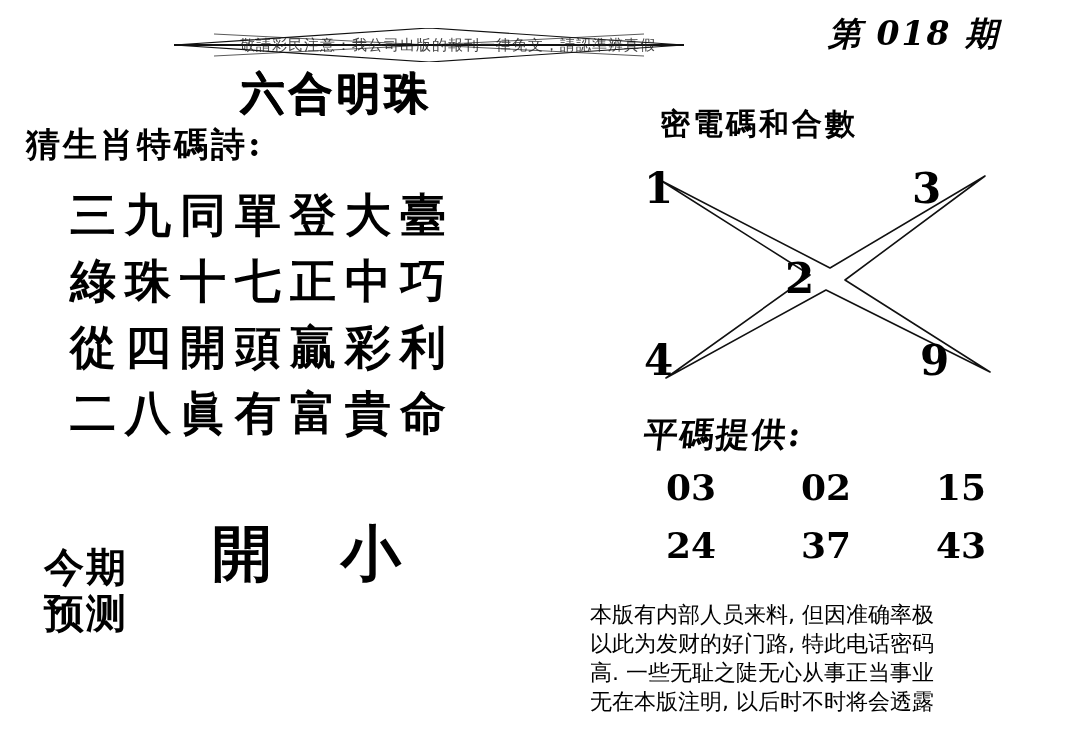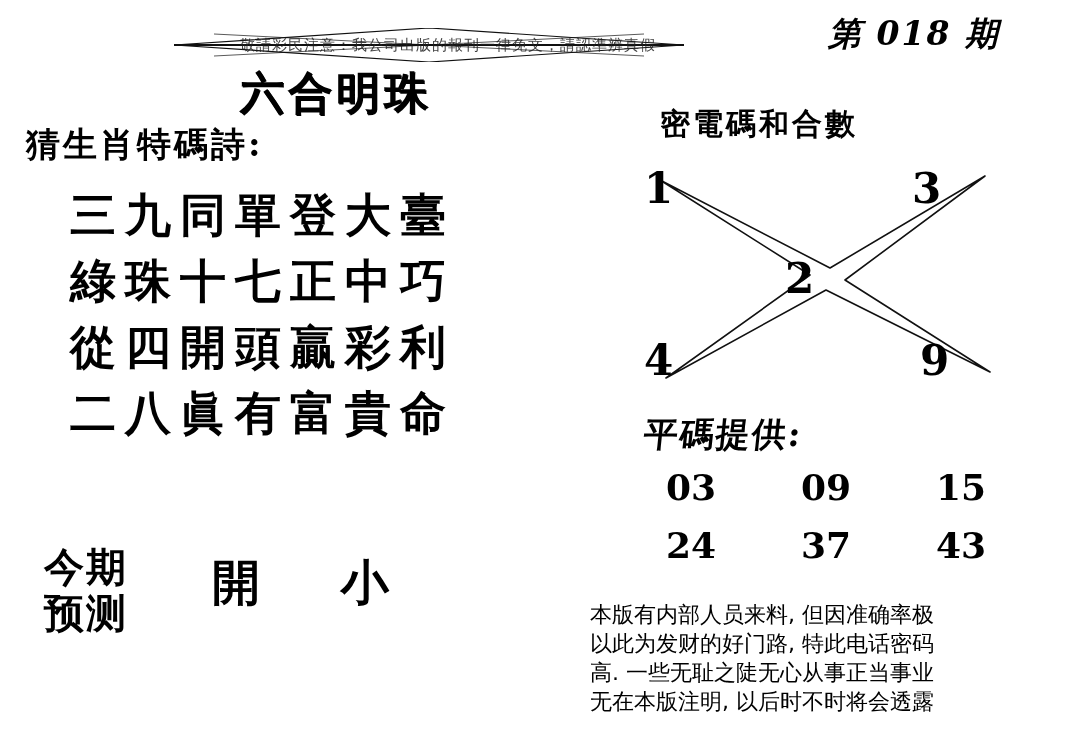--- a/index.html
+++ b/index.html
@@ -118,23 +118,23 @@
     font-family: "DejaVu Serif", "Liberation Serif", serif;
     font-size: 40px;
     font-weight: bold;
     line-height: 46px;
     letter-spacing: 2px;
     margin-top: 26px;
   }
   .forecast-value {
     position: absolute;
     left: 212px;
-    top: 551px;
-    font-family: Liberation Mono, monospace;
-    font-size: 48px;
+    top: 514px;
+    font-family: Liberation Sans, sans-serif;
+    font-size: 60px;
     font-weight: bold;
     letter-spacing: 26px;
     white-space: nowrap;
   }
 
   .hotline {
     position: absolute;
     left: 22px;
     top: 686px;
     font-family: "DejaVu Serif", "Liberation Serif", serif;
@@ -266,21 +266,21 @@
     <div class="star-num sn-2">2</div>
     <div class="star-num sn-4">4</div>
     <div class="star-num sn-9">9</div>
   </div>
 
   <div class="flat-title">平碼提供:</div>
 
   <div class="flat-grid">
     <div class="flat-row">
       <div class="flat-cell">03</div>
-      <div class="flat-cell">09</div>
+      <div class="flat-cell">02</div>
       <div class="flat-cell">15</div>
     </div>
     <div class="flat-row">
       <div class="flat-cell">24</div>
       <div class="flat-cell">37</div>
       <div class="flat-cell">43</div>
     </div>
   </div>
 
   <div class="notice">

